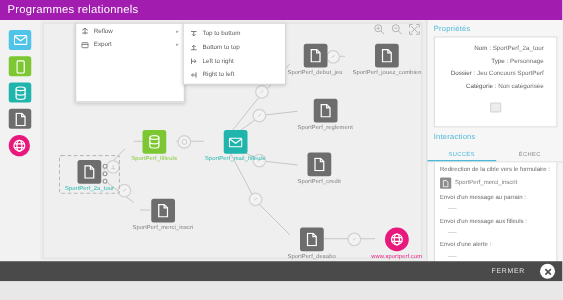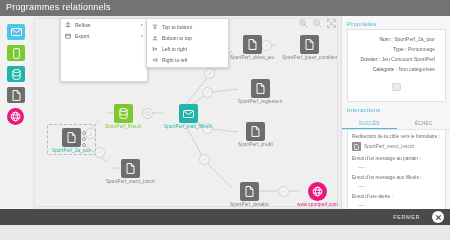--- a/index.html
+++ b/index.html
@@ -5,21 +5,21 @@
   html,body{margin:0;padding:0;}
   body{
     width:450px;height:225px;overflow:hidden;
     font-family:"Liberation Sans", sans-serif;
     background:#e8e8e8;
     -webkit-font-smoothing:antialiased;
   }
   .app{position:relative;width:450px;height:225px;background:#ededed;}
 
   
-  .topbar{position:absolute;left:0;top:0;width:450px;height:16px;background:#737373;}
+  .topbar{position:absolute;left:0;top:0;width:450px;height:16px;background:#a21caf;}
   .topbar .title{
     position:absolute;left:6px;top:2px;color:#fff;font-size:9px;letter-spacing:.2px;
   }
 
   
   .rail{position:absolute;left:0;top:16px;width:32px;height:193px;background:#f2f2f2;border-right:1px solid #dcdcdc;}
   .rail-ic{
     position:absolute;left:7px;width:18px;height:16px;border-radius:2px;
     display:flex;align-items:center;justify-content:center;
   }

